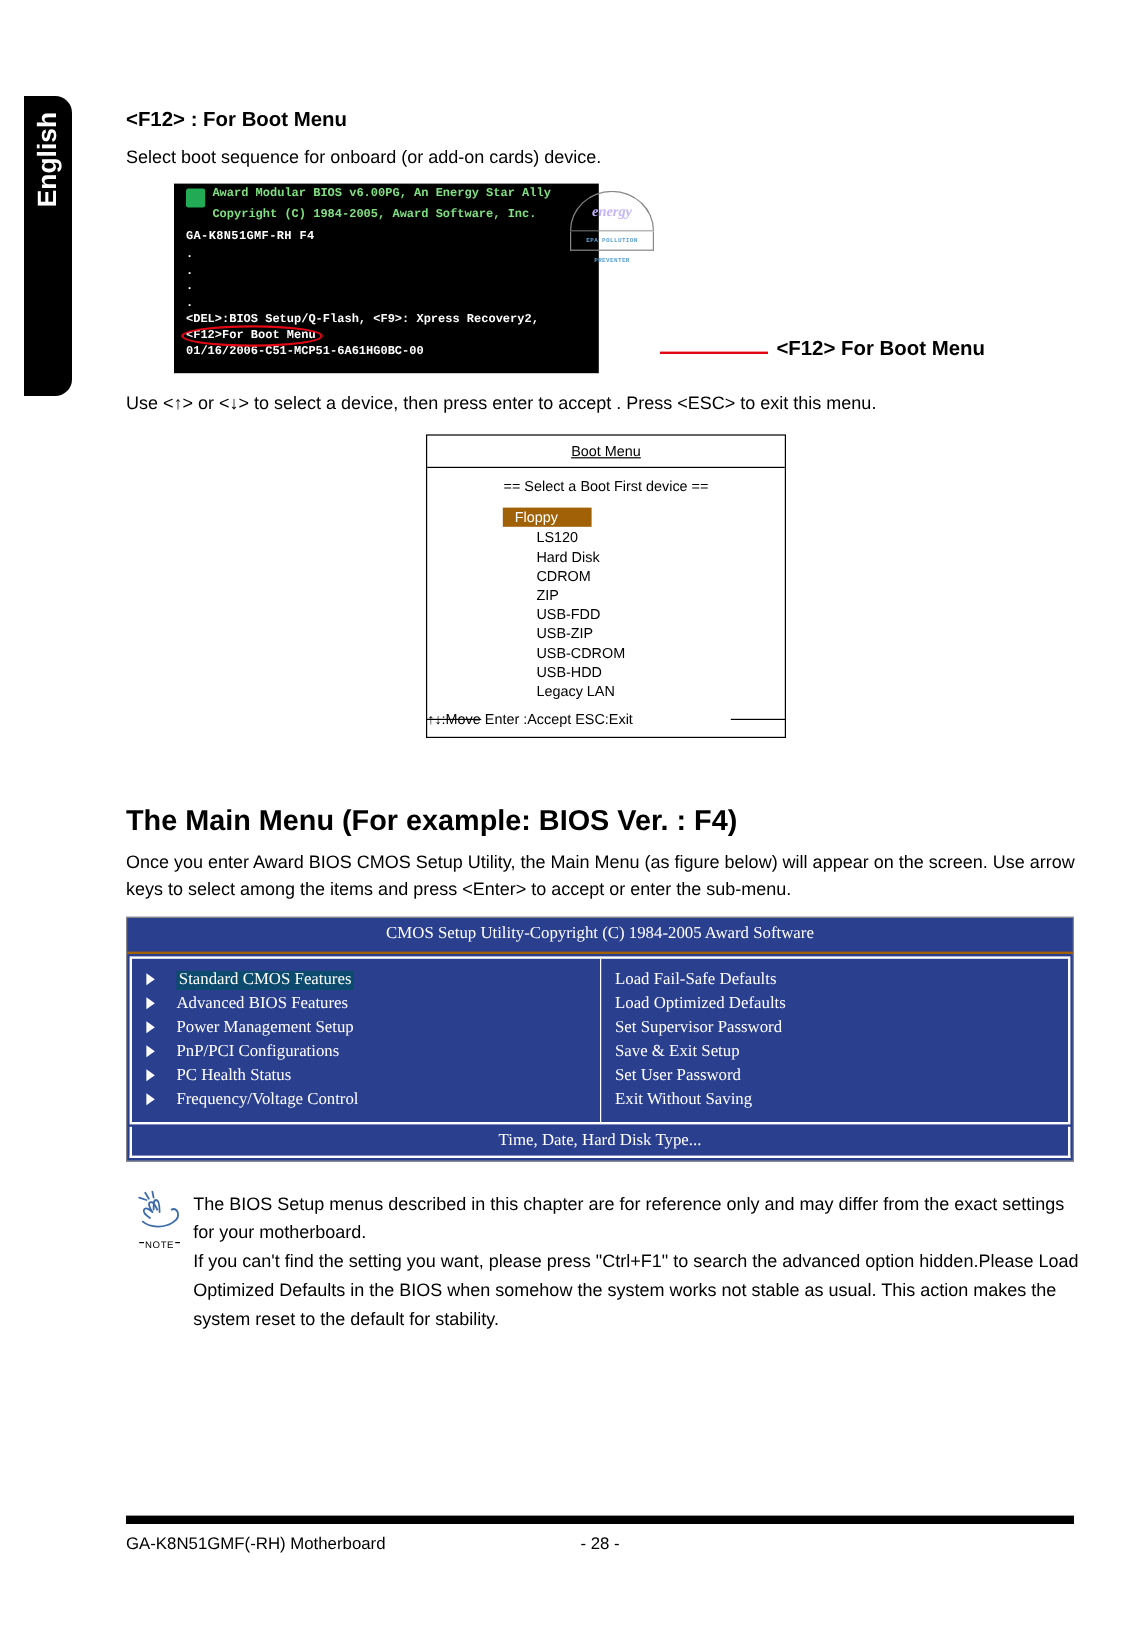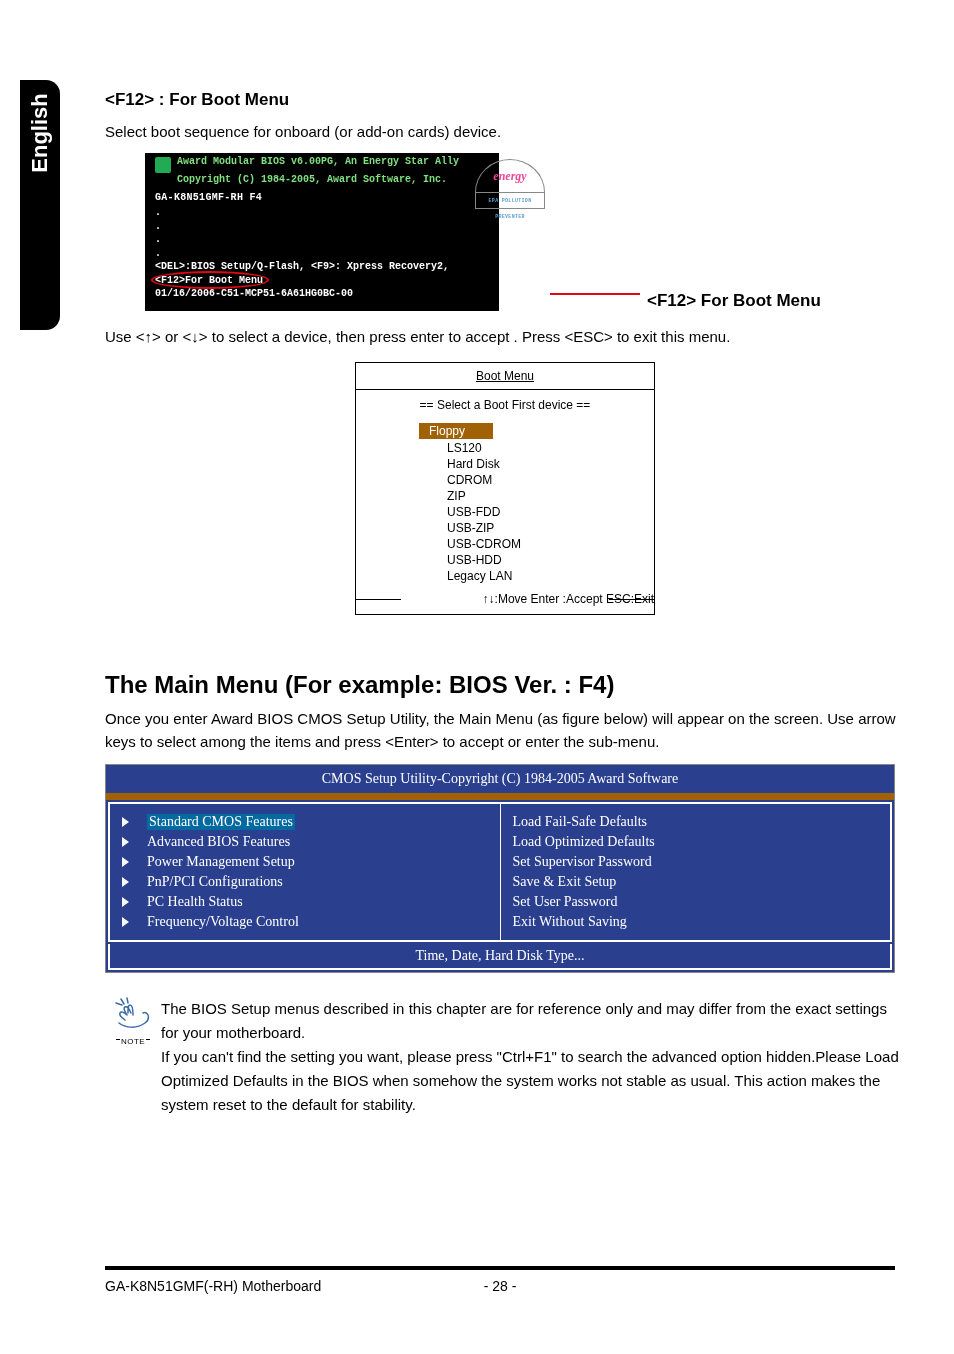--- a/index.html
+++ b/index.html
@@ -79,35 +79,35 @@
   .energy-badge {
     position: absolute; left: 330px; top: 6px;
     width: 70px; height: 55px;
   }
   .energy-top {
     width: 70px; height: 34px; border: 1px solid #888;
     border-top-left-radius: 36px 34px;
     border-top-right-radius: 36px 34px;
     display:flex; align-items:center; justify-content:center;
   }
-  .energy-script { font-style: italic; color:#ec4899; font-size: 12px; font-family: cursive; }
+  .energy-script { font-style: italic; color:#c4b5fd; font-size: 12px; font-family: cursive; }
   .energy-bottom {
     width: 70px; height: 16px; border:1px solid #888; border-top:none;
     font-size: 5px; color:#5fa3d6; text-align:center; line-height:16px;
     letter-spacing: .3px;
   }
   .callout-line {
     position: absolute;
     left: 405px; top: 140px;
     width: 90px; height: 2px;
     background: #e30613;
   }
   .callout-label {
     position: absolute;
-    left: 502px; top: 138px;
+    left: 502px; top: 128px;
     font-weight: bold;
     font-size: 17px;
     white-space: nowrap;
   }
   
   .boot-menu {
     margin: 14px auto 0 auto;
     width: 300px;
     border: 1px solid #000;
     font-size: 12px;
@@ -119,70 +119,70 @@
   .boot-select-label { text-align:center; padding: 8px 0 6px 0; }
   .boot-list { margin: 4px auto 6px auto; width: 180px; }
   .boot-item { padding: 1px 0 1px 32px; background:#fff; color:#000; position:relative; }
   .boot-item.selected { padding-left:0; }
   .boot-item.selected .sel-bar {
     display:inline-block; background:#a16207; color:#fff;
     padding: 1px 28px 1px 10px; margin-left: 4px;
   }
   .boot-hints-wrap { position: relative; height: 18px; }
   .boot-hints {
-    text-align:right; font-size:12px; padding-top:2px;
+    text-align:left; font-size:12px; padding-top:2px;
     position:absolute; left:0; right:0;
   }
   .boot-hints-line-l { position:absolute; left:-1px; top:9px; width:46px; border-top:1px solid #000; }
   .boot-hints-line-r { position:absolute; right:-1px; top:9px; width:46px; border-top:1px solid #000; }
   
   .h2 { font-size: 24px; font-weight: bold; margin: 56px 0 8px 0; }
   
   .cmos {
     margin-top: 10px;
     border: 1px solid #888;
     background: #2b3f8f;
     color: #fff;
     font-family: "Times New Roman", serif;
     font-size: 14px;
     width: 790px;
   }
-  .cmos-title { text-align:center; padding: 6px 0; border-bottom: 7px solid #a16207; }
+  .cmos-title { text-align:center; padding: 6px 0; border-bottom: 2px solid #a16207; }
   .cmos-body { display:flex; border: 2px solid #fff; margin: 2px; }
   .cmos-col { flex:1; padding: 8px 12px; }
   .cmos-col:first-child { border-right: 1px solid #fff; }
   .cmos-row { padding: 2px 0; }
   .tri {
     display:inline-block; width:0; height:0;
     border-top: 5px solid transparent;
     border-bottom: 5px solid transparent;
     border-left: 7px solid #fff;
     margin-right: 18px; vertical-align: middle;
   }
-  .highlight { background:#0369a1; padding: 0 2px; display:inline-block; }
+  .highlight { background:#0c4a6e; padding: 0 2px; display:inline-block; }
   .cmos-keys { display:flex; border: 2px solid #fff; border-top:none; margin: 0 2px 2px 2px; }
   .cmos-keys .cmos-col { padding: 4px 12px; flex:1; }
   .cmos-keys .cmos-col:first-child { border-right: 1px solid #fff; }
   .cmos-hint { text-align:center; border: 2px solid #fff; border-top:none; margin: 0 2px 2px 2px; padding: 4px 0; }
   
   .note-block { display:flex; margin-top: 24px; }
   .note-icon-wrap { width: 56px; flex-shrink:0; text-align:center; }
   .note-icon svg { width: 40px; height: 34px; }
   .note-label { font-size: 8px; letter-spacing: .5px; margin-top:2px; position:relative; }
   .note-label::before, .note-label::after {
     content:""; display:inline-block; width:4px; height:4px; border-top:1px solid #000;
     vertical-align: middle; margin: 0 1px;
   }
   .note-text { font-size: 15px; line-height: 1.6; }
   
   .footer {
     position: absolute;
     left: 105px; bottom: 60px;
     width: 790px;
-    border-top: 4px solid #000000;
+    border-top: 7px solid #000000;
     padding-top: 8px;
     font-size: 14px;
     display:flex;
   }
   .footer-left { flex:1; }
   .footer-page { width: 80px; text-align:center; }
   .footer-right { flex:1; }
 </style>
 </head>
 <body>

